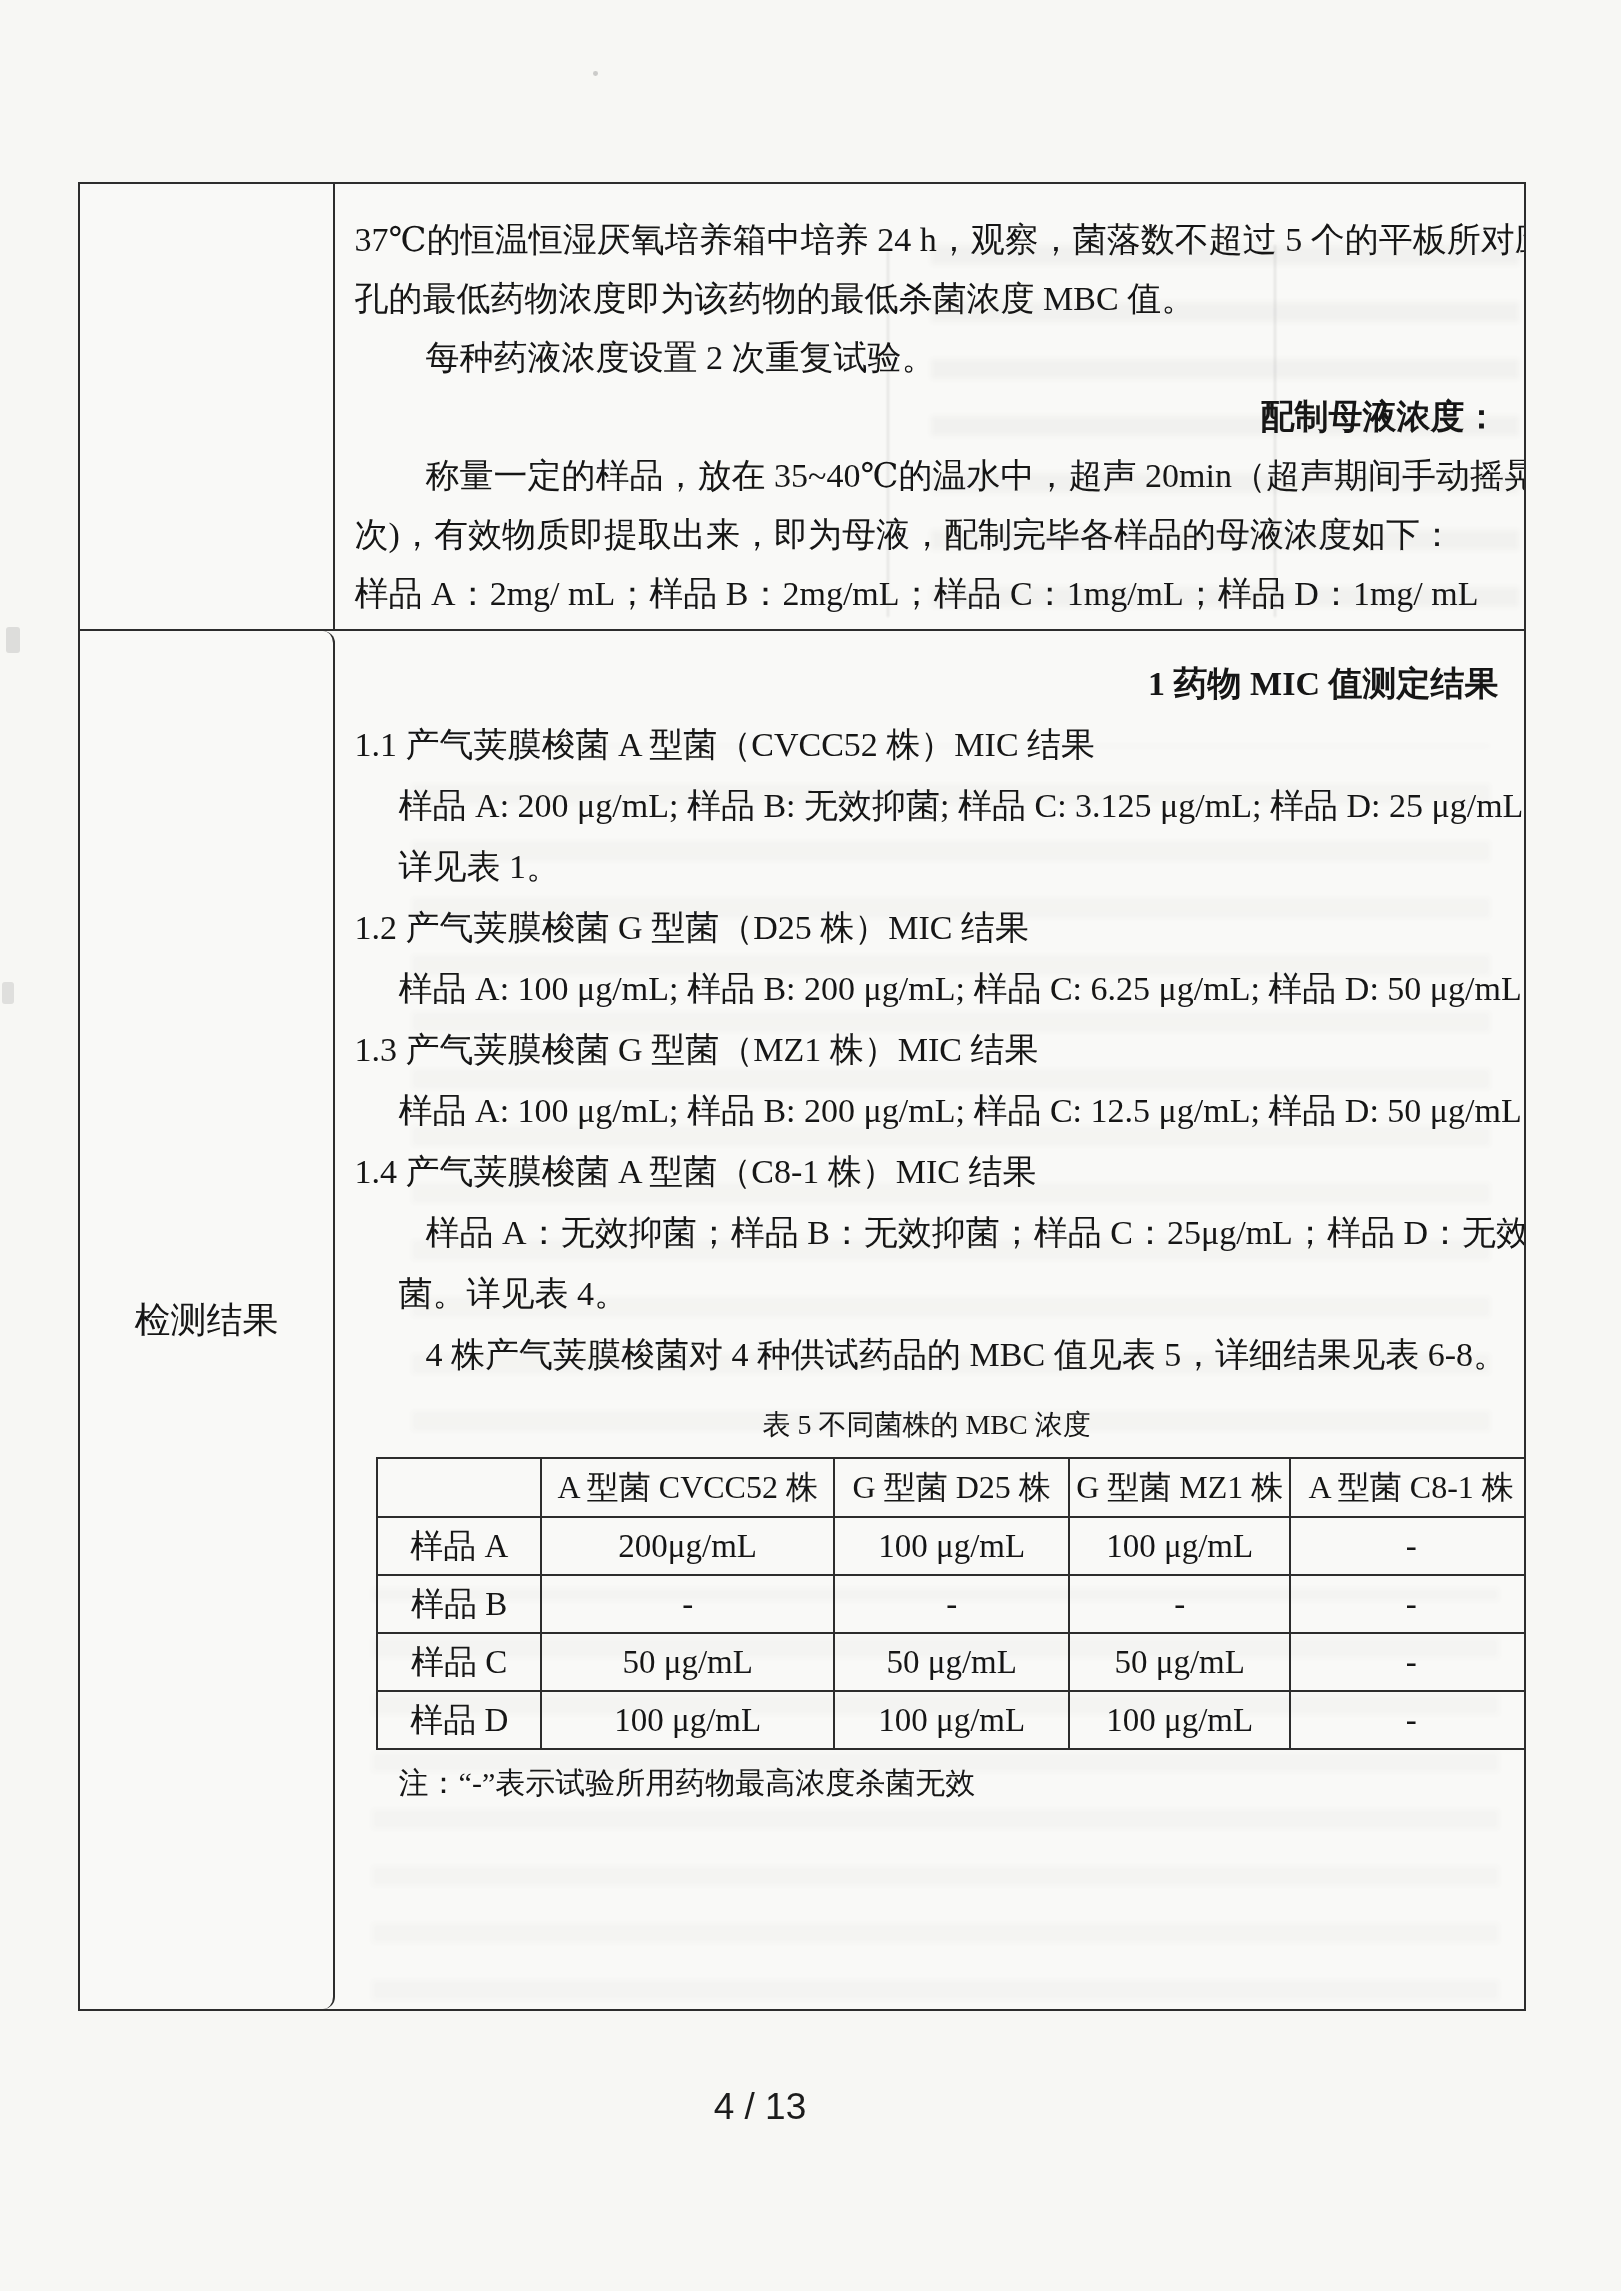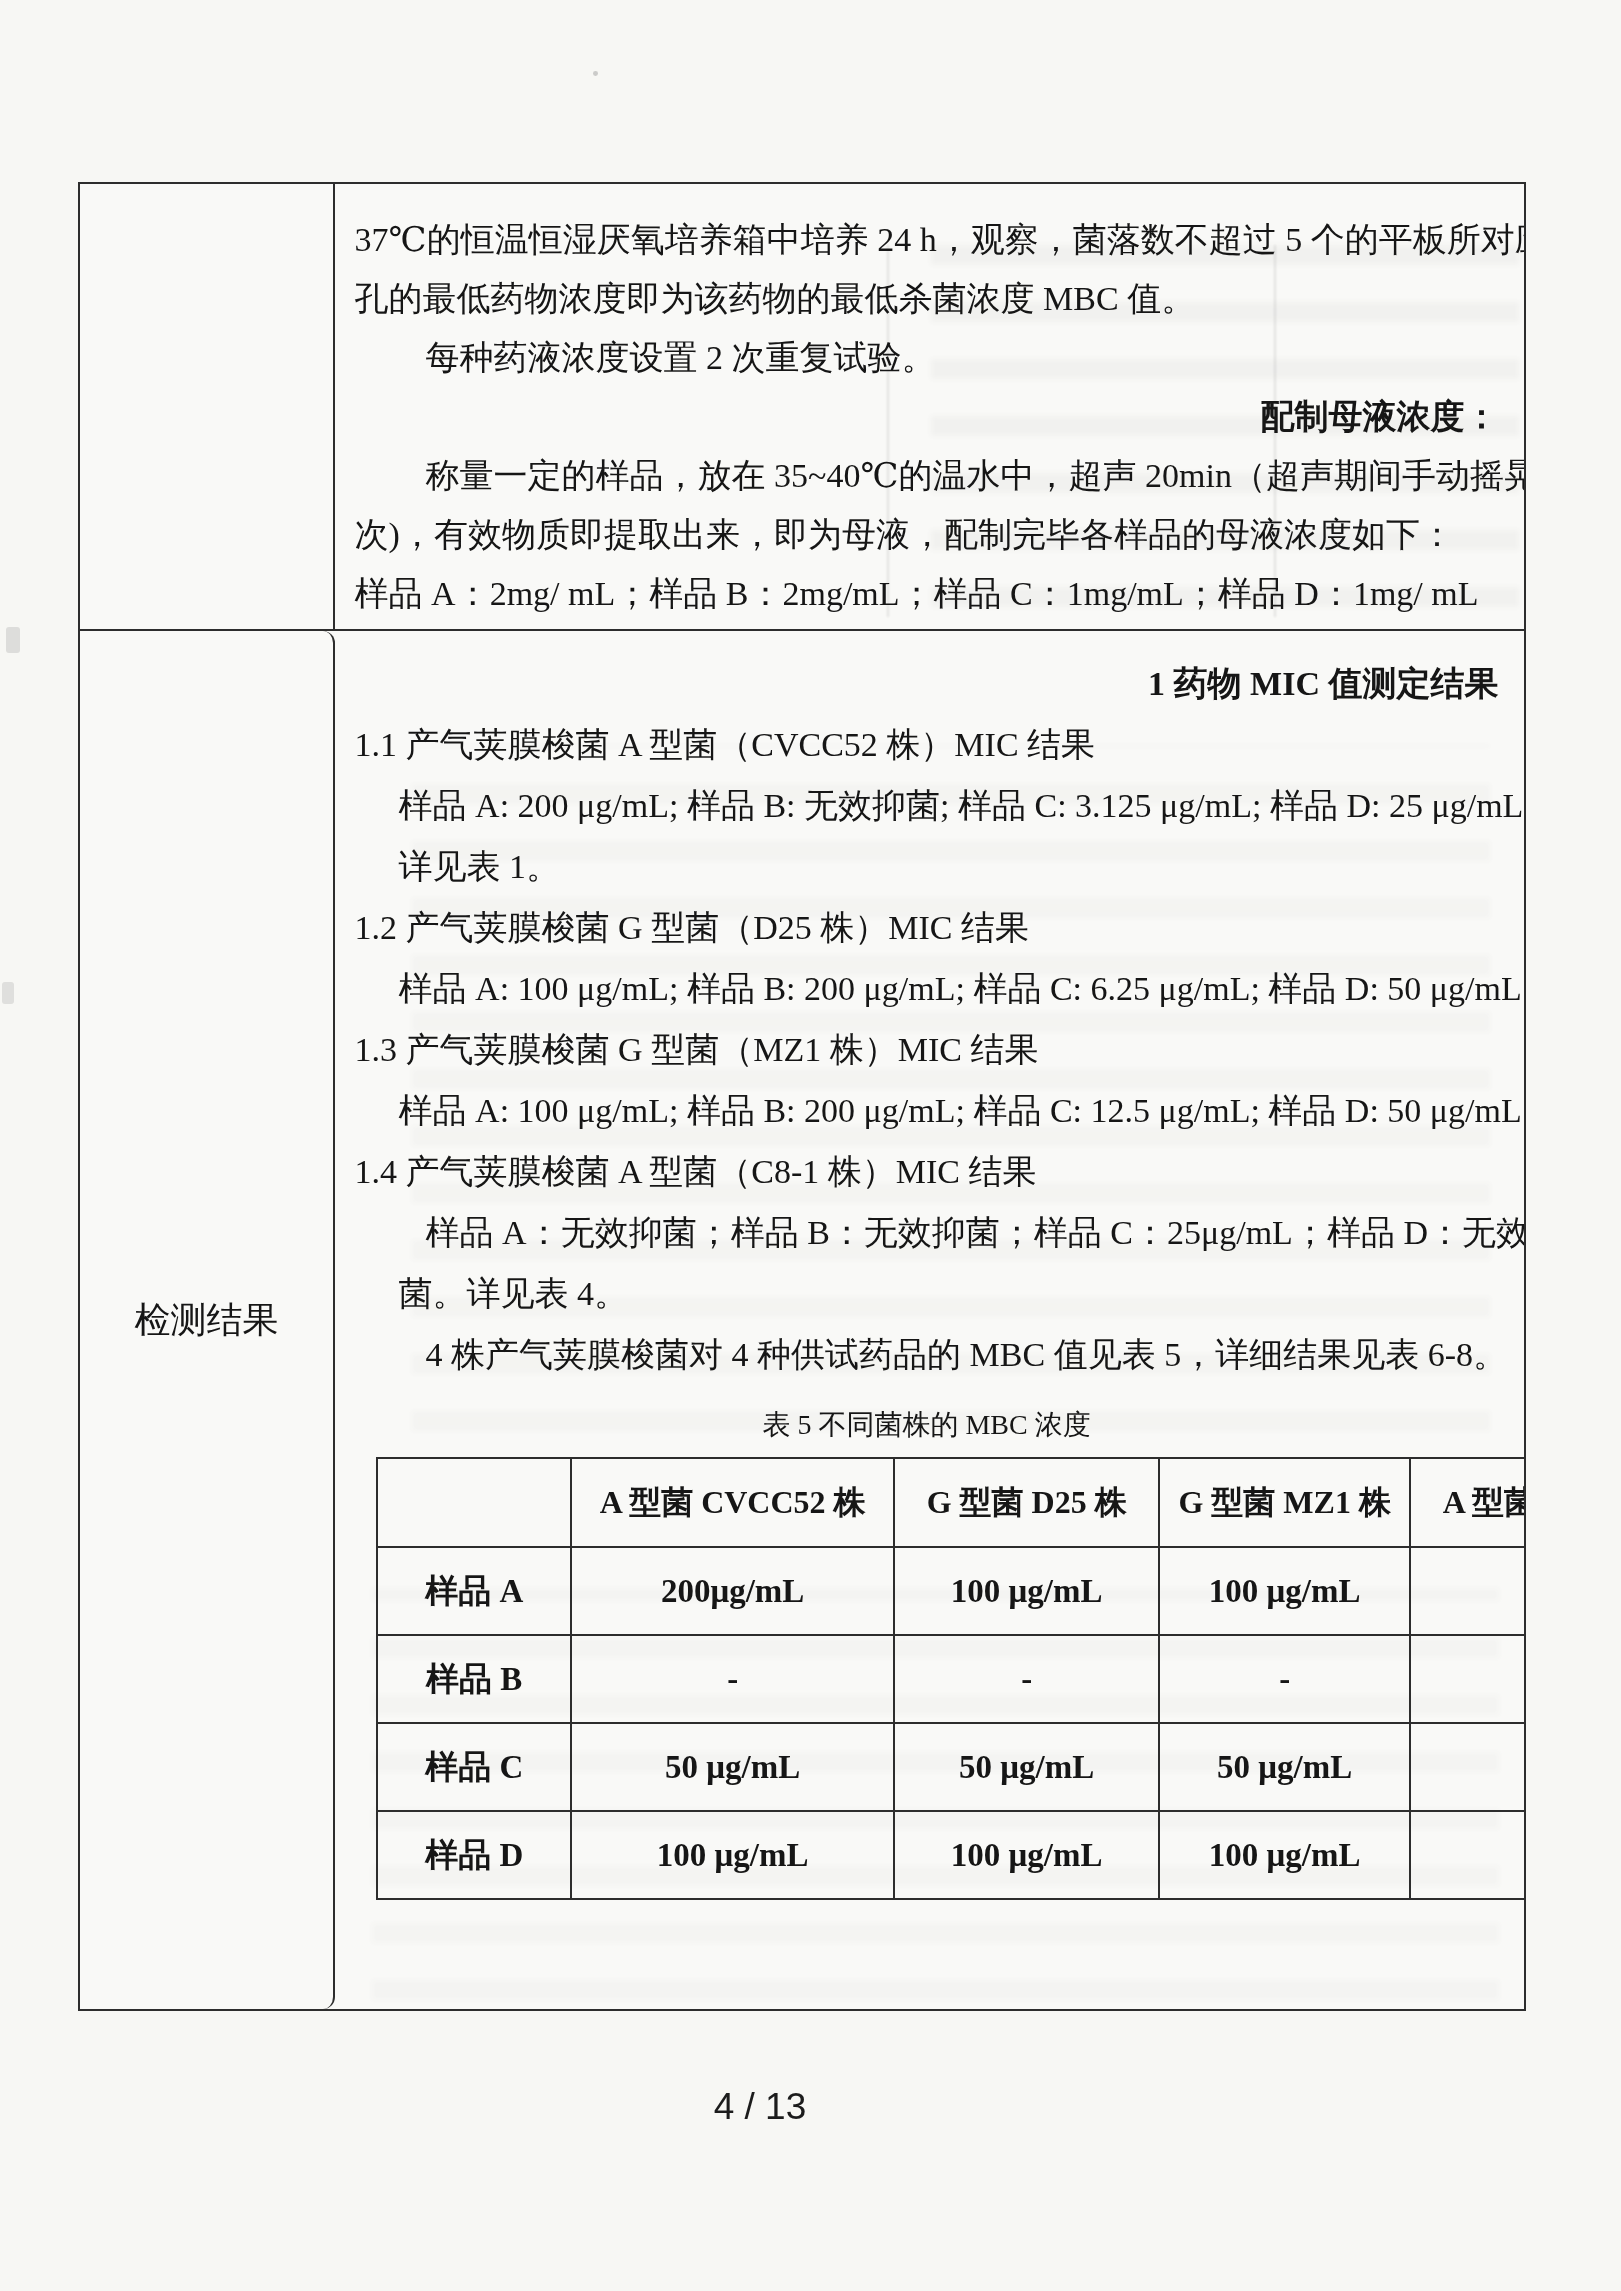--- a/index.html
+++ b/index.html
@@ -61,23 +61,23 @@
   table.mbc{
     border-collapse:collapse;
     margin-left:21.6px;
     table-layout:fixed;
     width:1147px;
   }
   table.mbc th,table.mbc td{
     border:2px solid #2d2d2d;
     text-align:center;
     vertical-align:middle;
-    font-weight:bold;
+    font-weight:normal;
     font-size:33px;
-    padding:15px;
+    padding:0;
     height:56px;
     overflow:hidden;
     white-space:nowrap;
     margin-top:36px;
   }
   table.mbc th{font-size:32px;height:57px;}
   .col-label{width:162px;}
   .col-1{width:291px;}
   .col-2{width:233px;}
   .col-3{width:219px;}
@@ -181,18 +181,19 @@
         <tr>
           <td>样品 D</td>
           <td>100 μg/mL</td>
           <td>100 μg/mL</td>
           <td>100 μg/mL</td>
           <td>-</td>
         </tr>
       </tbody>
     </table>
 
+    <div class="tbl-note">注：“-”表示试验所用药物最高浓度杀菌无效</div>
 
   </div>
 </div>
 
 <div class="page-footer">4 / 13</div>
 
 
 </body></html>

